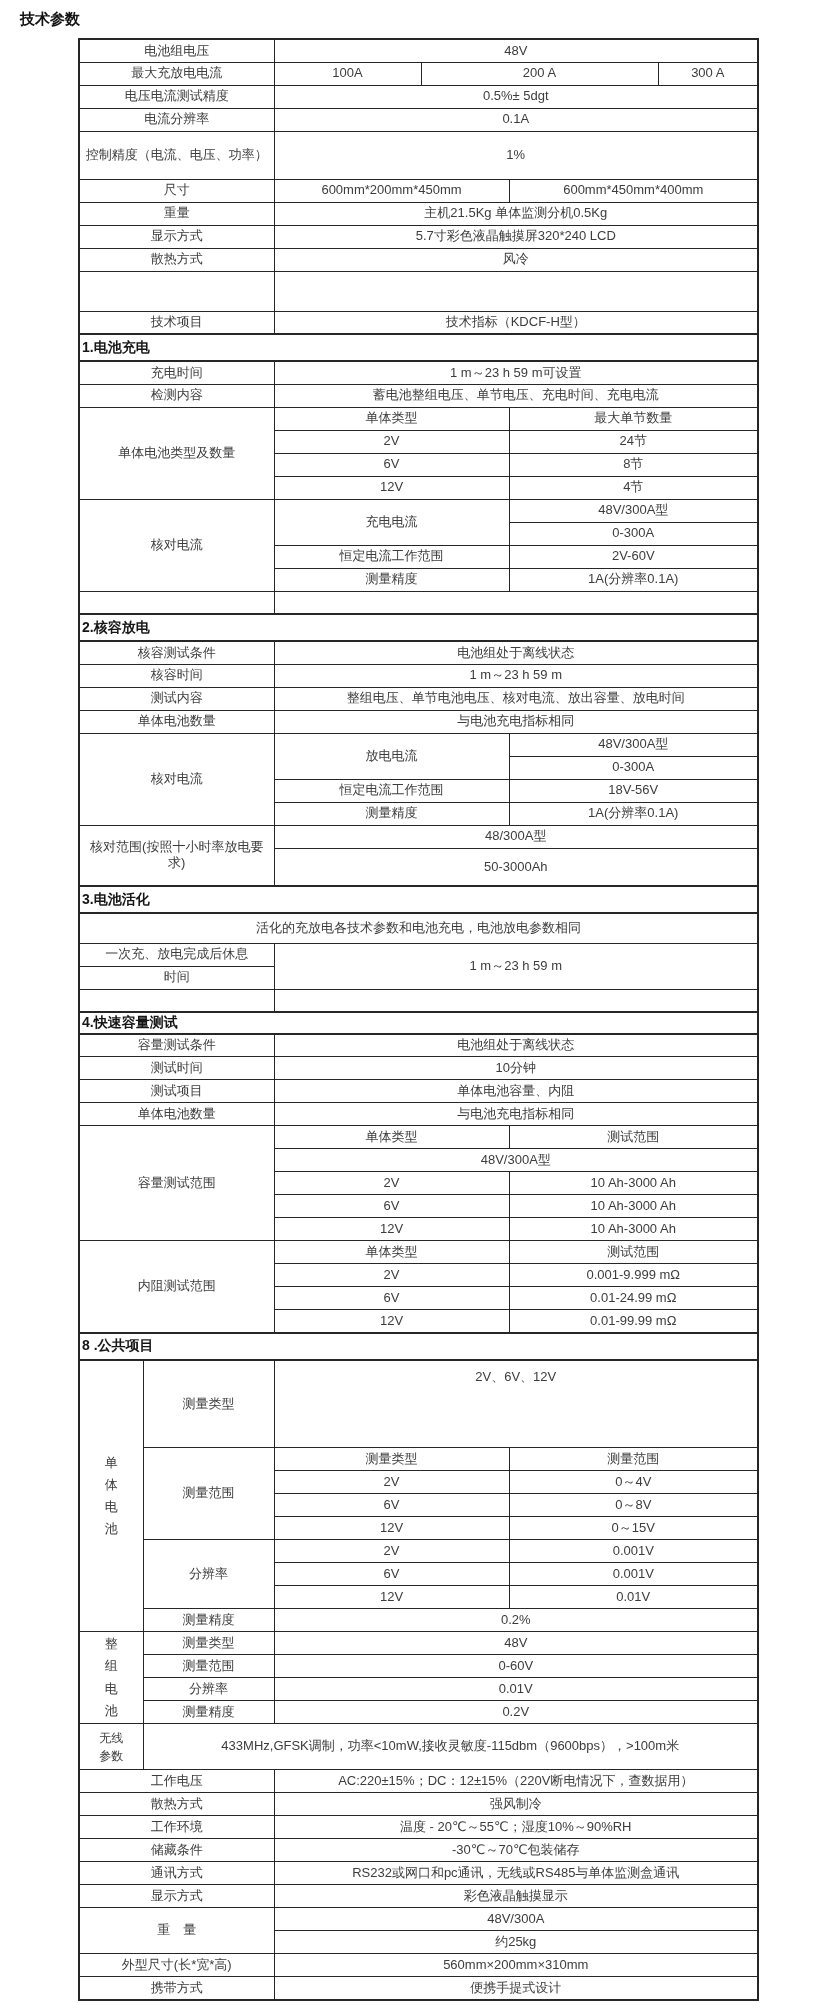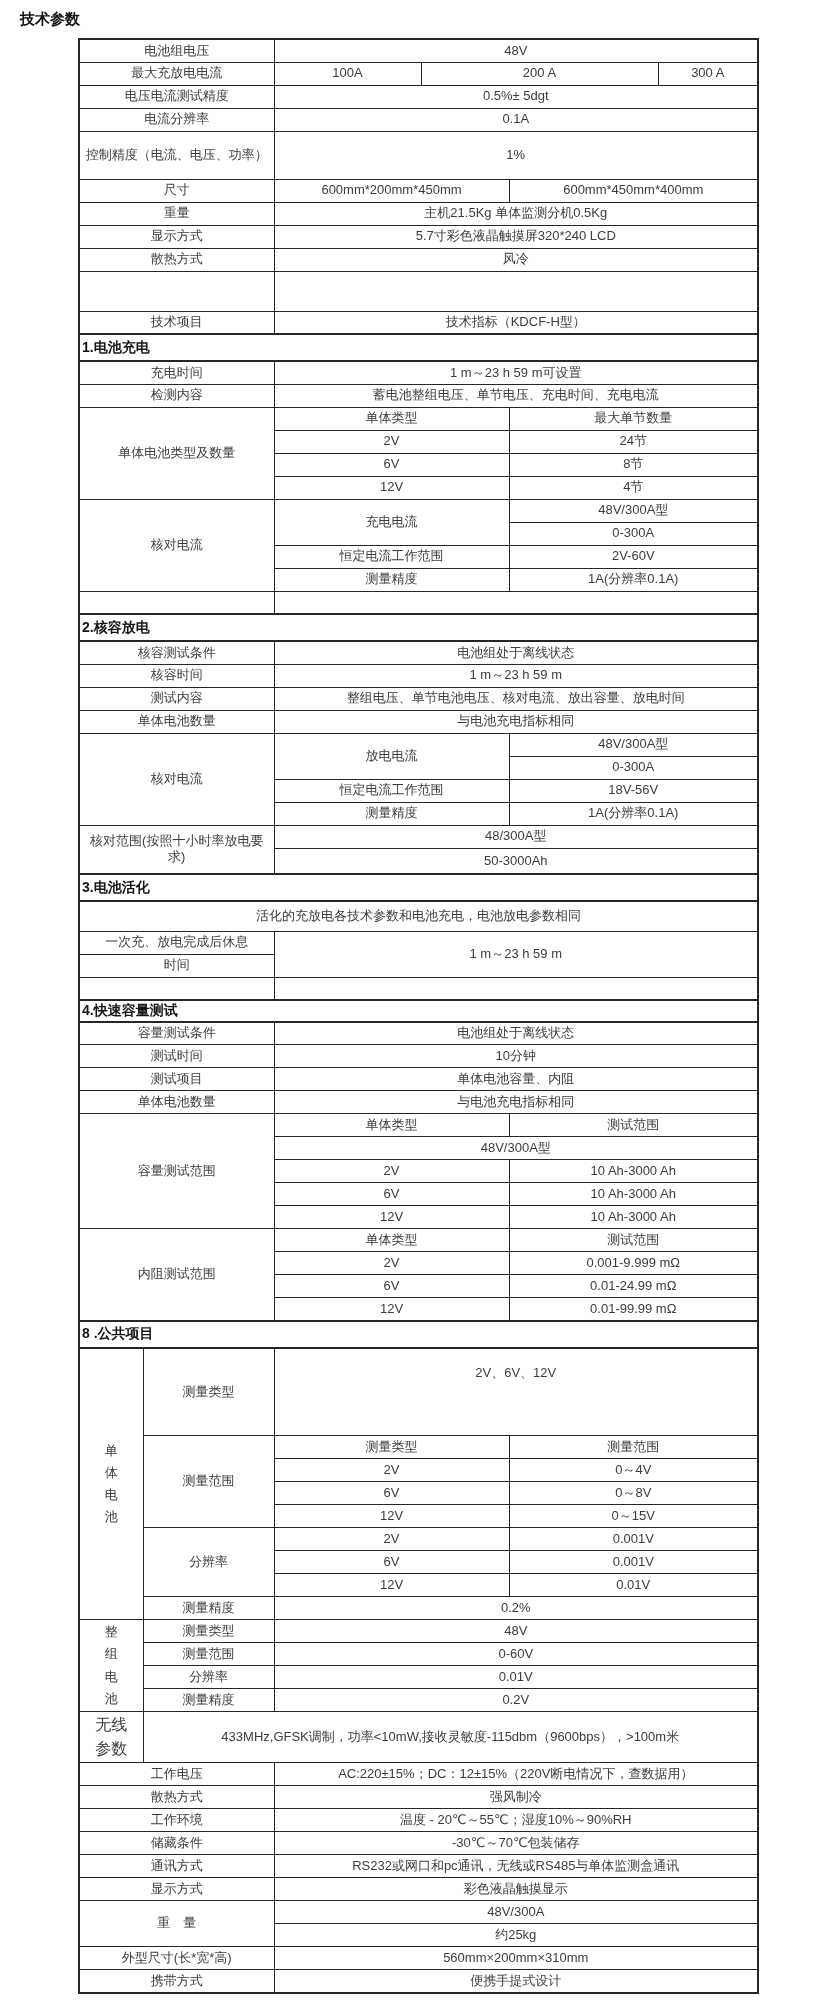--- a/index.html
+++ b/index.html
@@ -24,22 +24,22 @@
     text-align:center;vertical-align:middle;
     padding:1px 3px;overflow:hidden;
     word-break:break-all;
   }
   td.sec{
     text-align:left;font-weight:bold;font-size:14px;color:#151515;
     border-top:2px solid #262626;border-bottom:2px solid #262626;
     padding-left:2px;
   }
   td.vlab{white-space:pre-line;line-height:1.7;font-size:13px;}
-  td.vlab2{white-space:pre-line;line-height:1.5;font-size:16px;}
-  td.top{vertical-align:top;padding-top:16px;}
+  td.vlab2{white-space:pre-line;line-height:1.5;font-size:12px;}
+  td.top{vertical-align:top;padding-top:8px;}
 </style>
 </head>
 <body>
 
 <div class="page-title">技术参数</div>
 
 <table class="spec">
   <colgroup>
       <col style="width: 64px;">
       <col style="width: 131px;">
@@ -176,21 +176,21 @@
         <td colspan="2">18V-56V</td>
       </tr>
       <tr style="height: 23px;">
         <td colspan="2">测量精度</td>
         <td colspan="2">1A(分辨率0.1A)</td>
       </tr>
       <tr style="height: 23px;">
         <td colspan="2" rowspan="2">核对范围(按照十小时率放电要求)</td>
         <td colspan="4">48/300A型</td>
       </tr>
-      <tr style="height: 26px; margin-top: 32px;">
+      <tr style="height: 38px; margin-top: 32px;">
         <td colspan="4">50-3000Ah</td>
       </tr>
       <tr style="height: 27px;">
         <td colspan="6" class="sec">3.电池活化</td>
       </tr>
       <tr style="height: 30px;">
         <td colspan="6">活化的充放电各技术参数和电池充电，电池放电参数相同</td>
       </tr>
       <tr style="height: 23px;">
         <td colspan="2">一次充、放电完成后休息</td>

